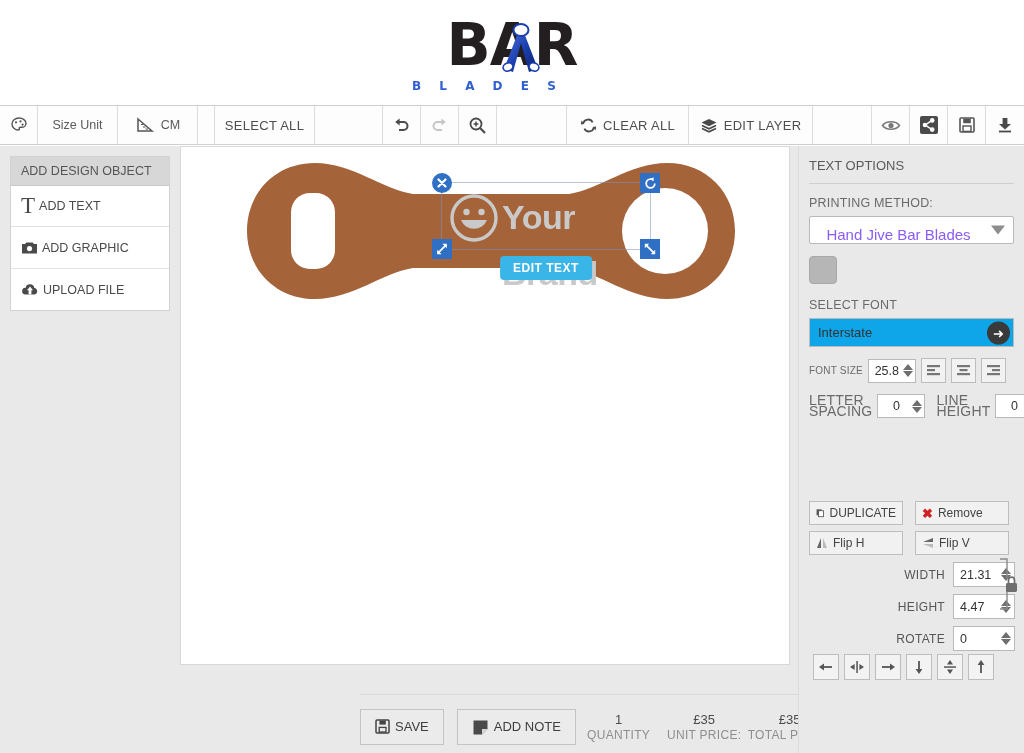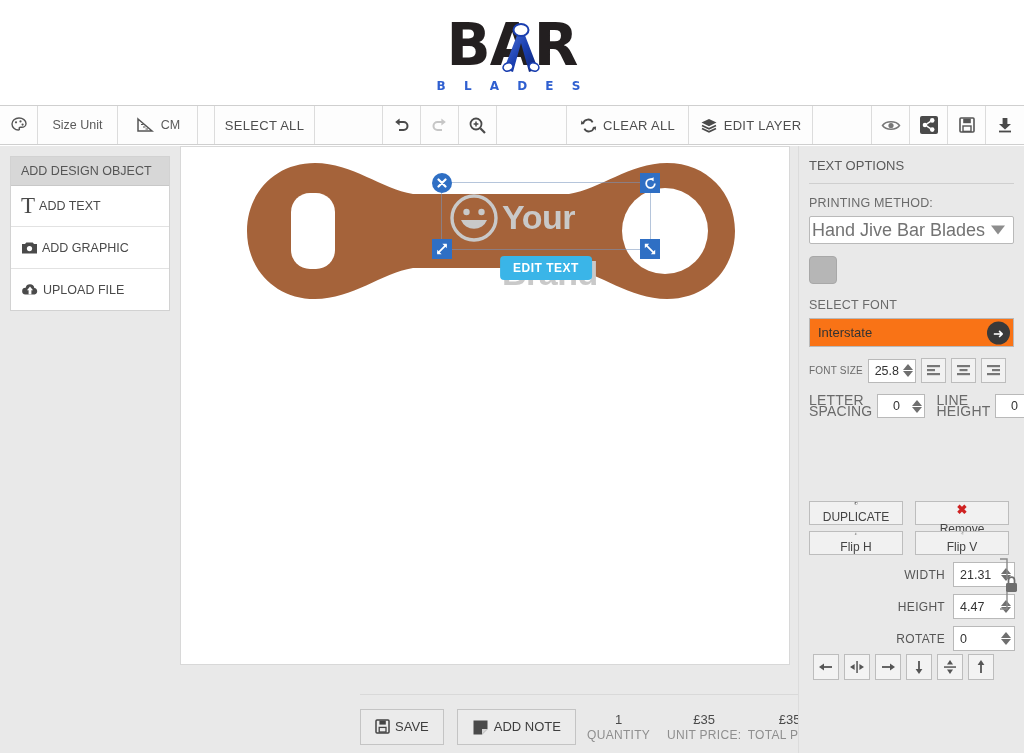--- a/index.html
+++ b/index.html
@@ -23,21 +23,20 @@
     text-align: center;
     font-family: "DejaVu Sans", sans-serif;
     font-weight: bold; font-size: 58px; letter-spacing: -1px;
     color: #231f20; line-height: 60px;
   }
   .logo-blade {
     position: absolute; left: 86px; top: 10px; width: 46px; height: 50px;
   }
   .logo-sub {
     position: absolute; left: 0; top: 66px; width: 200px;
-    text-align: center;
     font-family: "DejaVu Sans", sans-serif;
     font-weight: bold; font-size: 12px; letter-spacing: 7px;
     color: #2f5fd0;
   }
 
   
   .toolbar {
     position: absolute; left: 0; top: 105px;
     width: 1024px; height: 40px;
     display: flex; align-items: stretch;
@@ -133,34 +132,34 @@
     border-left: 1px solid #dcdcdc;
   }
   .rp-title {
     font-size: 13px; color: #5a5a5a; padding-bottom: 10px;
     border-bottom: 1px solid #cfcfcf; margin-bottom: 12px;
   }
   .rp-label { font-size: 12.5px; color: #6a6a6a; margin-bottom: 6px; letter-spacing: .2px; }
   .select-box {
     position: relative; height: 28px; background: #fff;
     border: 1px solid #b9b9b9; border-radius: 2px;
-    display: flex; align-items: center; justify-content: center;
-    font-size: 18px; color: #737373; padding-right: 26px;
+    display: flex; align-items: flex-end; justify-content: center;
+    font-size: 15px; color: #8b5cf6; padding-right: 26px;
   }
   .select-arrow {
     position: absolute; right: 8px; top: 50%; transform: translateY(-50%);
     width: 0; height: 0; border-left: 7px solid transparent;
     border-right: 7px solid transparent; border-top: 9px solid #8d8d8d;
   }
   .color-swatch {
     width: 28px; height: 28px; background: #b6b6b6;
     border: 1px solid #a8a8a8; border-radius: 4px; margin: 12px 0 14px 0;
   }
   .font-row {
-    position: relative; height: 29px; background: #f97316;
+    position: relative; height: 29px; background: #0ea5e9;
     border: 1px solid #b9b9b9; display: flex; align-items: center;
     padding-left: 8px; font-size: 13px; color: #333;
   }
   .font-go {
     position: absolute; right: 3px; top: 50%; transform: translateY(-50%);
     width: 23px; height: 23px; border-radius: 50%;
     background: #3a3a3a; color: #fff; display: flex;
     align-items: center; justify-content: center; font-size: 13px;
   }
 
@@ -181,21 +180,21 @@
   .align-btn {
     width: 25px; height: 25px; background: #f2f2f2;
     border: 1px solid #bdbdbd; display: flex; align-items: center;
     justify-content: center;
   }
 
   .btn-grid { position: absolute; left: 10px; top: 355px; width: 206px; }
   .gbtn {
     height: 24px; background: #f1f1f1; border: 1px solid #bdbdbd;
     display: flex; align-items: center; gap: 5px;
-    padding: 0 6px; font-size: 12px; color: #444; flex-direction: column;
+    padding: 0 6px; font-size: 12px; color: #444;
   }
   .gbtn.w { width: 94px; }
   .grow { display: flex; gap: 12px; margin-bottom: 6px; }
   .x-red { color: #cf2222; font-weight: bold; font-size: 13px; }
 
   .dim-row { display: flex; align-items: center; justify-content: flex-end; gap: 8px; margin-top: 7px; }
   .dim-label { font-size: 12px; color: #565656; letter-spacing: .3px; }
   .dim-spin {
     width: 62px; height: 25px; background: #fff; border: 1px solid #b9b9b9;
     display: flex; align-items: center; justify-content: space-between; padding: 0 3px 0 6px;

